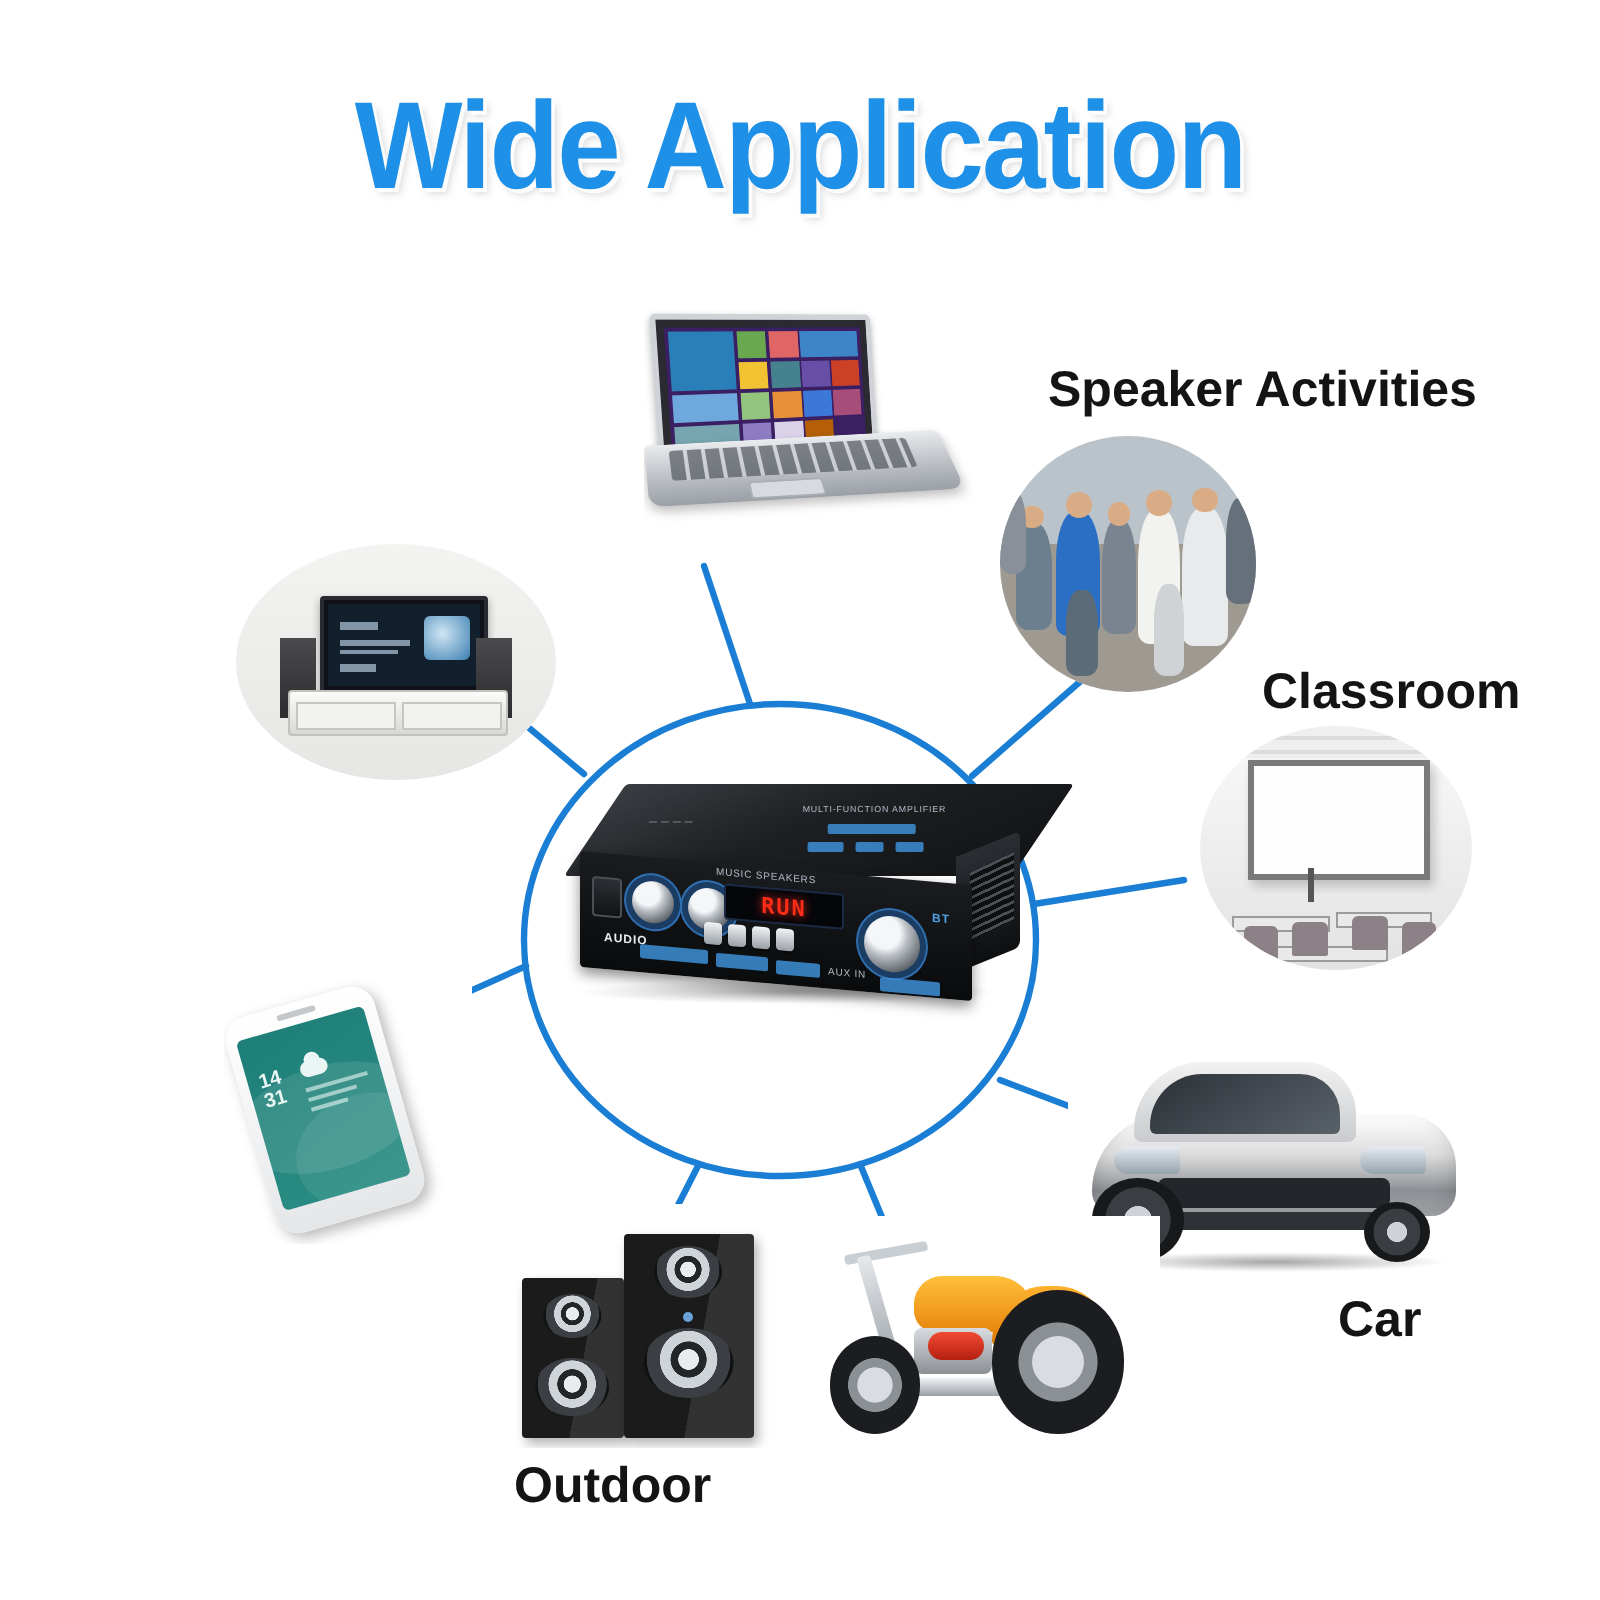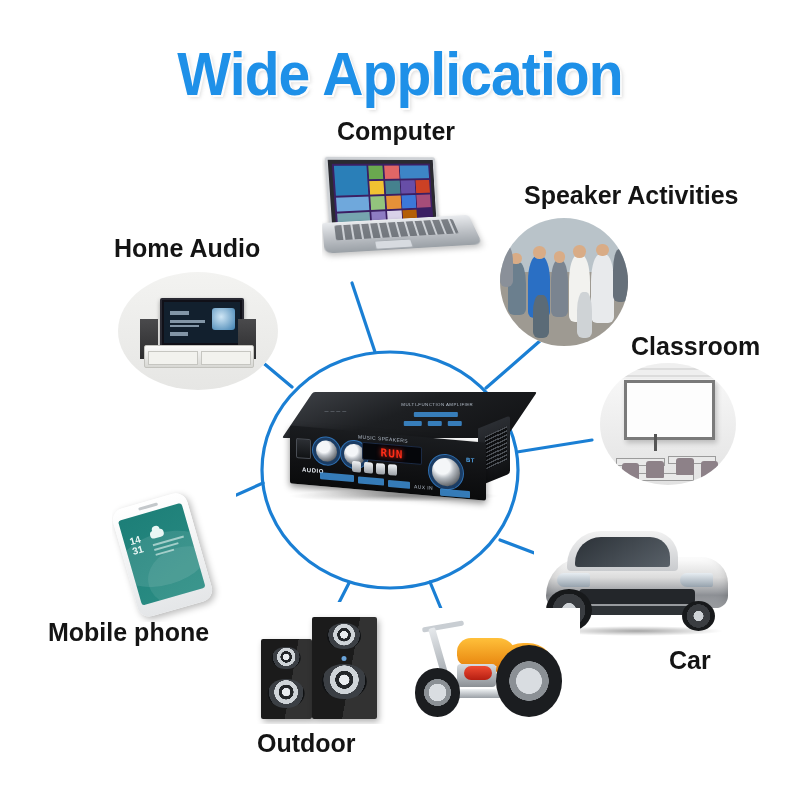--- a/index.html
+++ b/index.html
@@ -345,41 +345,39 @@
         <i style="background:#8e7cc3"></i>
         <i style="background:#d9d2e9"></i>
         <i style="background:#b45f06"></i>
       </div>
     </div>
     <div class="lap-base">
       <div class="lap-keys"></div>
       <div class="lap-pad"></div>
     </div>
   </div>
-  <div class="label" style="left:337px; top:119px;">Computer</div>
 
   <div class="photo round" style="left:118px; top:272px; width:160px; height:118px;">
     <div class="ha-wall"></div>
     <div class="ha-tv">
       <div class="pic">
         <span class="blk" style="left:8%;top:22%;width:26%;height:9%"></span>
         <span class="blk" style="left:8%;top:44%;width:46%;height:7%"></span>
         <span class="blk" style="left:8%;top:56%;width:38%;height:6%"></span>
         <span class="blk" style="left:8%;top:74%;width:24%;height:9%"></span>
         <span class="logo"></span>
       </div>
     </div>
     <div class="ha-spk" style="left:14%; top:40%;"></div>
     <div class="ha-spk" style="left:75%; top:40%;"></div>
     <div class="ha-stand">
       <span class="dr" style="left:3%"></span>
       <span class="dr" style="left:52%"></span>
     </div>
   </div>
-  <div class="label" style="left:114px; top:236px;">Home Audio</div>
 
   <div class="photo round" style="left:500px; top:218px; width:128px; height:128px;">
     <div class="crowd">
       <span class="p" style="left:6%;top:34%;width:14%;height:42%;background:#6b7f8e"></span>
       <span class="h" style="left:8%;top:27%;width:9%;height:9%"></span>
       <span class="p" style="left:22%;top:30%;width:17%;height:48%;background:#2a6fc4"></span>
       <span class="h" style="left:26%;top:22%;width:10%;height:10%"></span>
       <span class="p" style="left:40%;top:33%;width:13%;height:44%;background:#7a8490"></span>
       <span class="h" style="left:42%;top:26%;width:9%;height:9%"></span>
       <span class="p" style="left:54%;top:29%;width:16%;height:52%;background:#f2f2ef"></span>
@@ -419,21 +417,20 @@
         <div class="ph-time">14<br>31</div>
         <span class="ph-cloud"></span>
         <div class="ph-lines">
           <i></i>
             <i style="width:80%"></i>
             <i style="width:62%"></i>
         </div>
       </div>
     </div>
   </div>
-  <div class="label" style="left:48px; top:620px;">Mobile phone</div>
 
   <div class="photo" style="left:534px; top:522px; width:206px; height:116px;">
     <div class="car-shadow"></div>
     <div class="car-body"></div>
     <div class="car-roof"></div>
     <div class="car-glass"></div>
     <div class="car-lamp" style="left:11%"></div>
     <div class="car-lamp" style="left:71%"></div>
     <div class="car-grille"></div>
     <div class="car-lip"></div>

